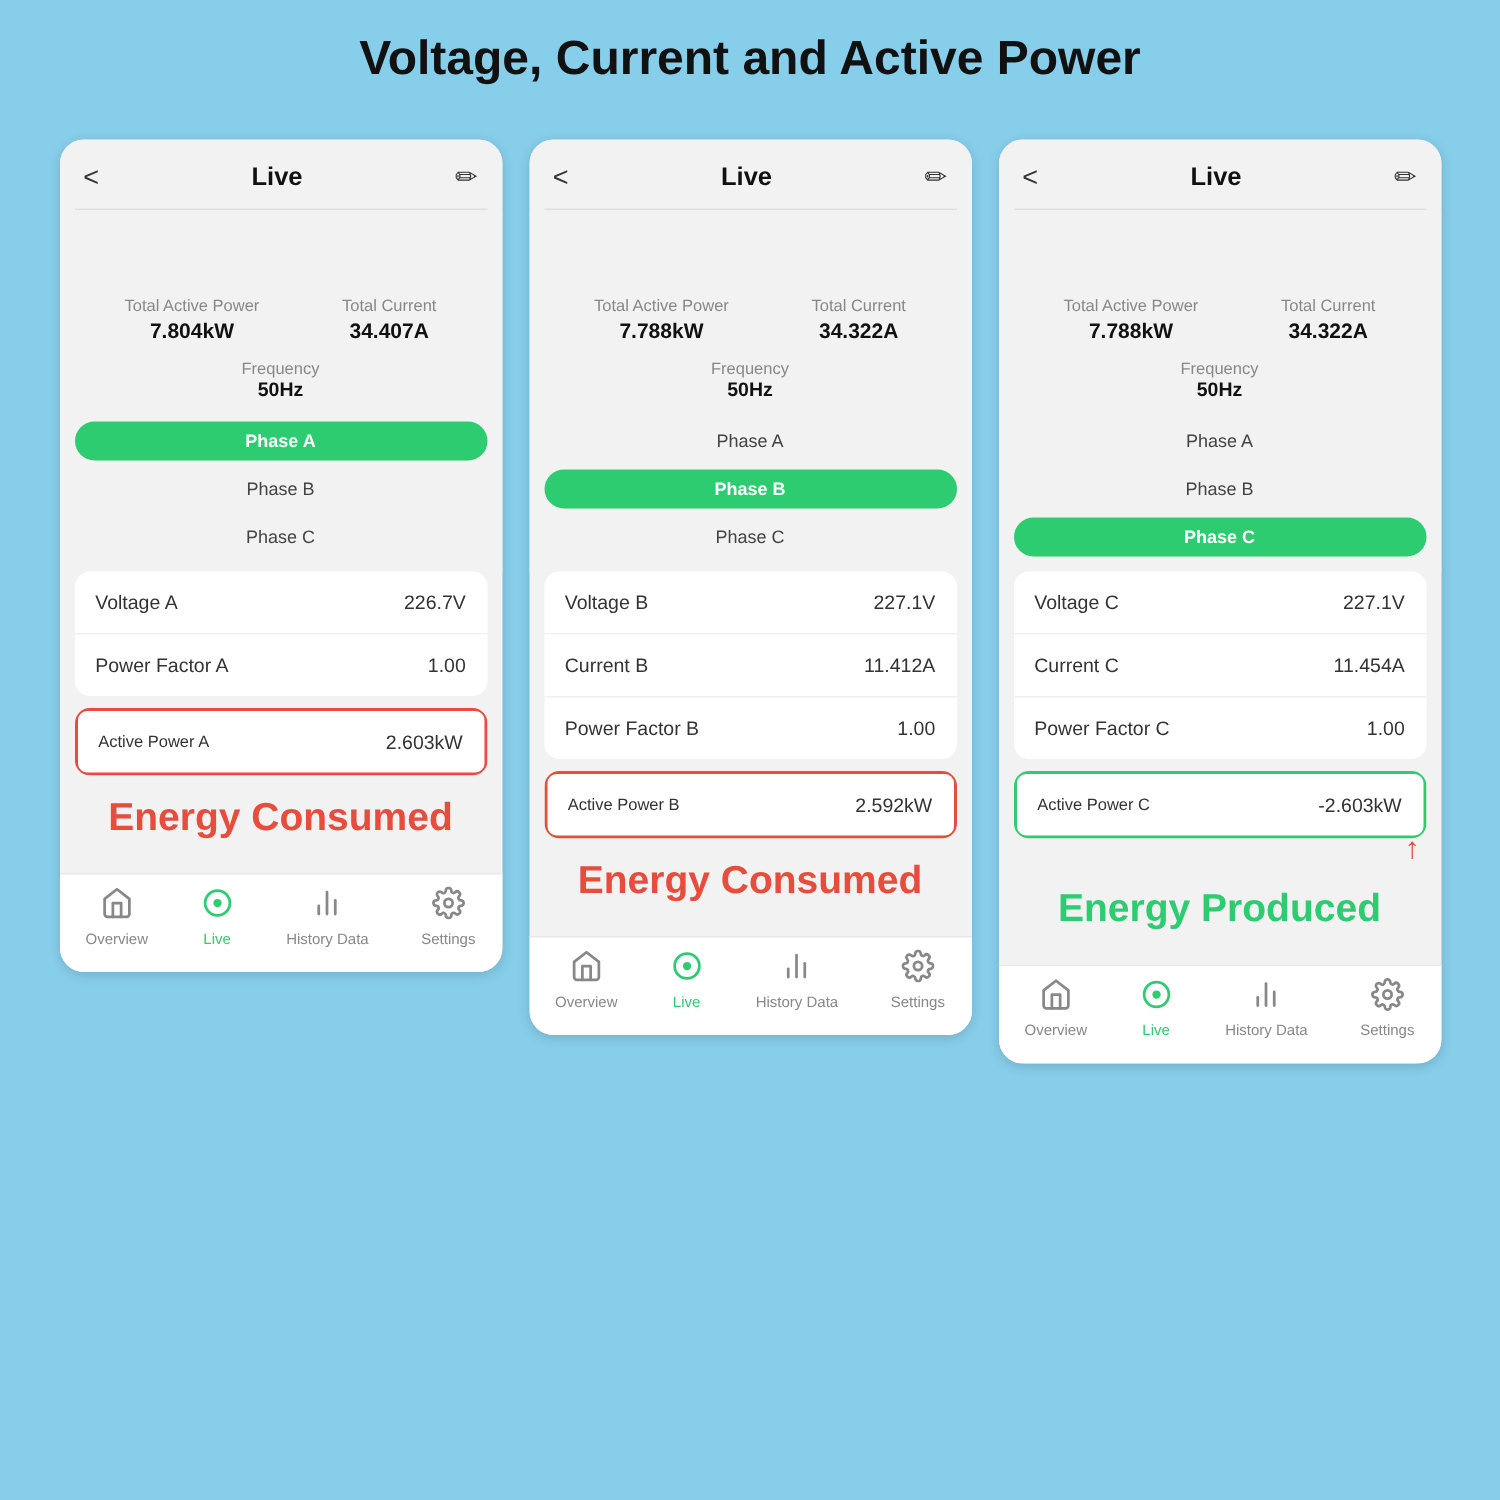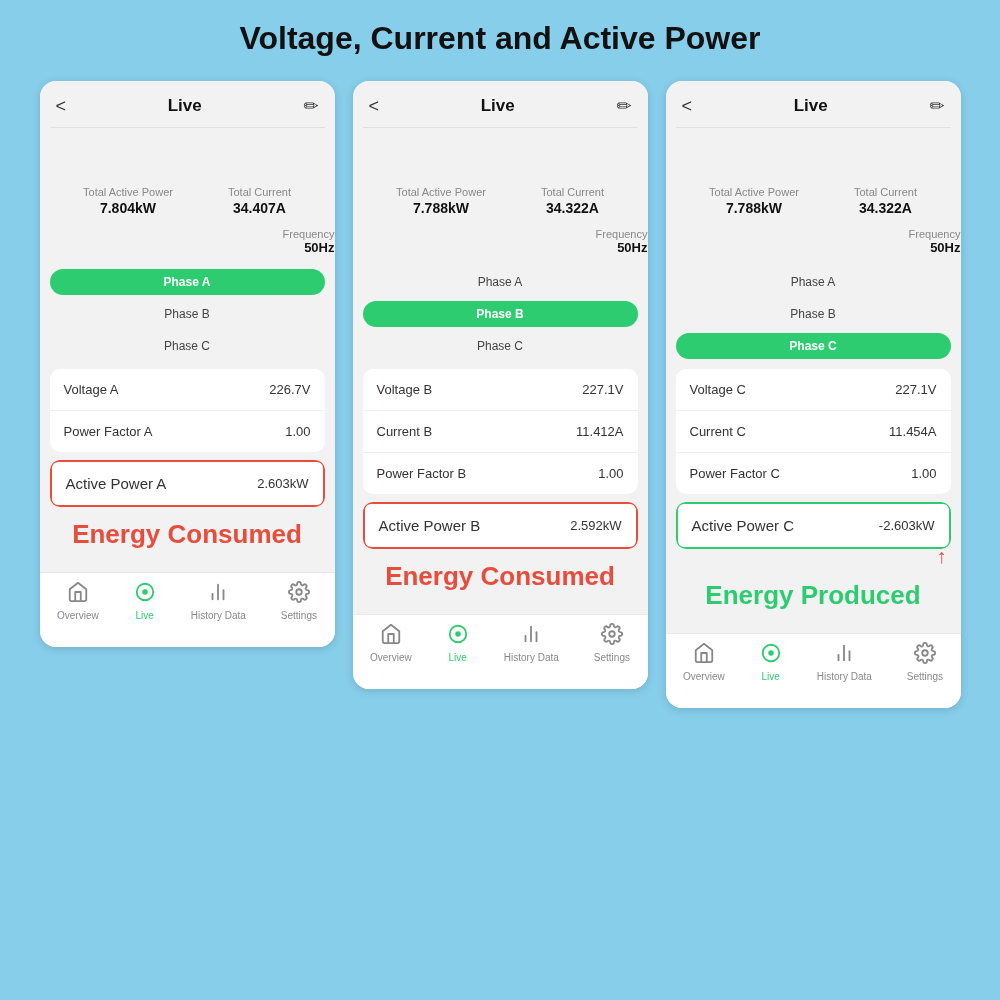--- a/index.html
+++ b/index.html
@@ -10,21 +10,21 @@
       min-height: 1000px;
       display: flex;
       flex-direction: column;
       align-items: center;
       padding: 20px;
     }
     .page-title {
       font-size: 32px;
       font-weight: 800;
       color: #111;
-      margin-bottom: 24px;
+      margin-bottom: 36px;
     }
     .phones-row {
       display: flex;
       gap: 18px;
       align-items: flex-start;
       justify-content: center;
     }
     .phone {
       background: #f2f2f2;
       border-radius: 16px;
@@ -69,21 +69,21 @@
       margin-bottom: 2px;
       margin-top: 48px;
     }
     .stat-value {
       font-size: 14px;
       font-weight: 600;
       color: #111;
     }
     
     .freq-row {
-      text-align: right;
+      text-align: center;
       padding: 6px 0 8px;
       background: #f2f2f2;
     }
     .freq-label {
       font-size: 11px;
       color: #888;
     }
     .freq-value {
       font-size: 13px;
       font-weight: 600;
@@ -152,21 +152,21 @@
       align-items: center;
       padding: 13px 14px;
       border-radius: 8px;
       border: 2px solid #e74c3c;
       background: #fff;
     }
     .active-power-row.green-border {
       border-color: #2ECC71;
     }
     .active-power-label {
-      font-size: 15px;
+      font-size: 11px;
       color: #333;
     }
     .active-power-value {
       font-size: 13px;
       color: #333;
       font-weight: 400;
     }
     
     .energy-label {
       text-align: center;
@@ -188,21 +188,21 @@
     }
     .arrow-up {
       color: #e74c3c;
       font-size: 20px;
     }
     
     .bottom-nav {
       display: flex;
       justify-content: space-around;
       align-items: flex-start;
-      padding: 8px 0 26px;
+      padding: 8px 0 16px;
       border-top: 1px solid #e8e8e8;
       background: #fff;
       margin-top: 8px;
     }
     .nav-item {
       display: flex;
       flex-direction: column;
       align-items: center;
       gap: 2px;
       cursor: pointer;

